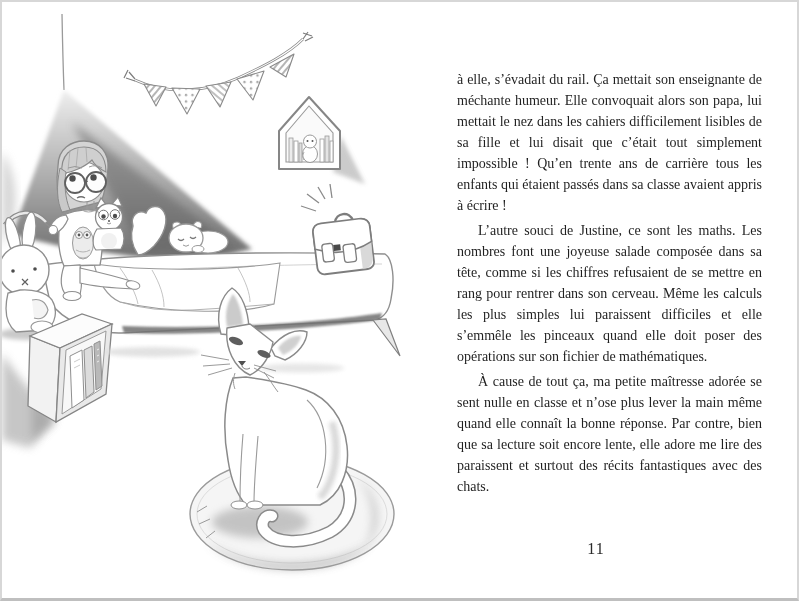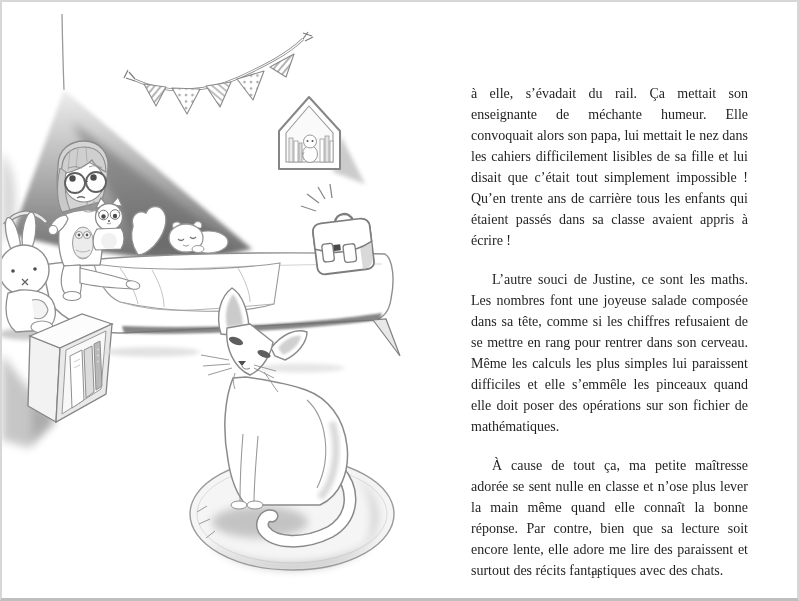--- a/index.html
+++ b/index.html
@@ -14,25 +14,25 @@
     font-family:"Liberation Serif","DejaVu Serif",serif;
   }
   .left-page{position:absolute;left:0;top:0;width:445px;height:597px;}
   .left-page svg{display:block;}
   .right-page{position:absolute;left:445px;top:0;width:350px;height:597px;}
   .text-block{
     position:absolute;left:6px;top:63px;width:313px;
     font-size:14px;line-height:21px;color:#1f1f1f;
     text-align:justify;
   }
-  .text-block p{margin:18px;}
+  .text-block p{margin:4px;}
   .text-block p.indent{text-indent:21px;}
   .folio{
-    position:absolute;left:113px;top:567px;width:72px;
-    text-align:center;font-size:10px;color:#2a2a2a;letter-spacing:1px;
+    position:absolute;left:113px;top:538px;width:72px;
+    text-align:center;font-size:16px;color:#2a2a2a;letter-spacing:1px;
   }
 </style>
 </head>
 <body>
 
 <div class="screen">
 
   <div class="left-page">
     <svg width="445" height="597" viewBox="0 0 445 597" role="img" aria-label="Pencil drawing of a child's bedroom: a girl with big round glasses sits on her bed beside a plush cat, a heart pillow and a sleeping plush; bunting flags and a house-shaped shelf with a little bird hang on the wall; a school satchel with emphasis lines rests on the bed; a bunny plush and a cube shelf full of books stand at the left; a slender cat sits on a round rug in the foreground.">
       <defs>

